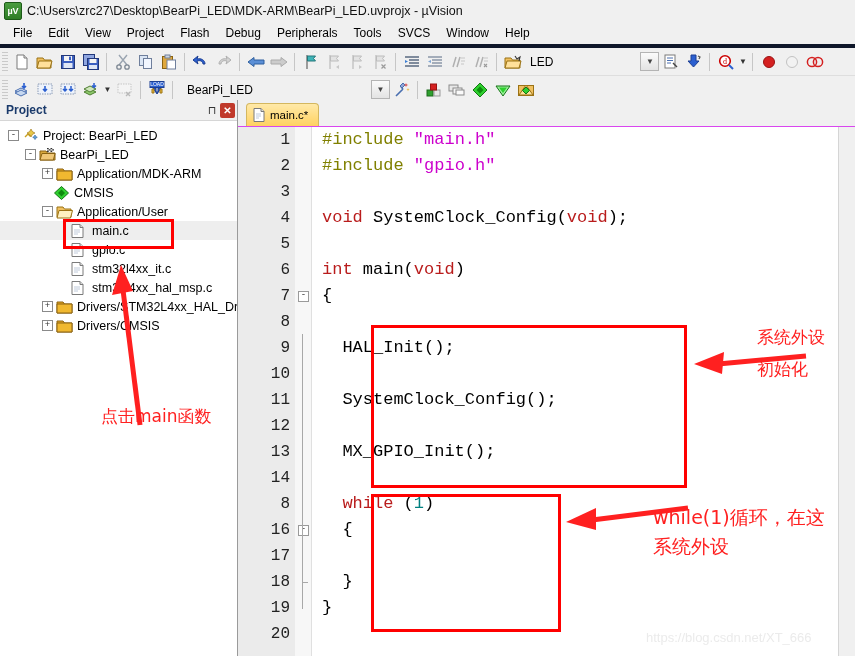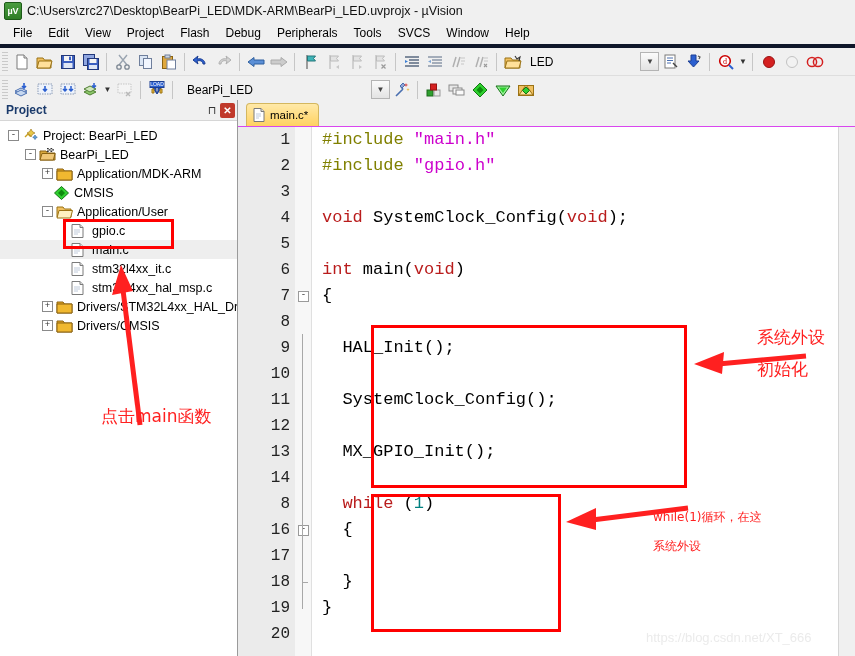--- a/index.html
+++ b/index.html
@@ -90,21 +90,21 @@
   .foldtick{position:absolute;left:7px;width:6px;height:1px;background:#a8a8a8;}
 
   
   .vscroll{width:16px;background:#f0f0f0;border-left:1px solid #d5d5d5;flex:none;}
 
   
   .overlay{position:absolute;left:0;top:0;width:855px;height:656px;pointer-events:none;}
   .redbox{position:absolute;border:3px solid #f00;}
   .anno{position:absolute;color:#ff2020;font-size:17px;line-height:25px;
     font-family:"DejaVu Sans",sans-serif;white-space:pre;}
-  .anno-sm{font-size:12px;line-height:24px;}
+  .anno-sm{font-size:19px;line-height:24px;}
   .watermark{position:absolute;color:#ebebeb;font-size:13px;
     font-family:"Liberation Sans",sans-serif;}
 </style>
 </head>
 <body>
 
 <div id="app">
 
   <div class="titlebar">
     <div class="app-icon">
@@ -488,42 +488,42 @@
           <span class="exp">-</span>
           <span class="ticon">
             <svg width="17" height="14" viewBox="0 0 17 14">
                 <path d="M1 2h6l1.5 2H15v8H1z" fill="#f0c060" stroke="#9a7215"></path>
                 <path d="M3 5.5h13.5L14.5 13H1z" fill="#fff0c0" stroke="#9a7215"></path>
               </svg>
           </span>
           <span>Application/User</span>
         </div>
 
-        <div class="tnode" style="padding-left:59px;">
+        <div class="tnode sel-row" style="padding-left:59px;">
           <span class="exp-spacer"></span>
           <span class="ticon">
             <svg width="13" height="14" viewBox="0 0 13 14">
                 <path d="M1 0.5h8l3 3v10H1z" fill="#fff" stroke="#7a7a7a"></path>
                 <path d="M9 0.5v3h3" fill="#dcdcdc" stroke="#7a7a7a"></path>
                 <path d="M3 6h6M3 8h6M3 10h4" stroke="#b8c4d6" stroke-width="0.9"></path>
               </svg>
           </span>
-          <span>gpio.c</span>
-        </div>
-
-        <div class="tnode sel-row" style="padding-left:59px;">
+          <span>main.c</span>
+        </div>
+
+        <div class="tnode" style="padding-left:59px;">
           <span class="exp-spacer"></span>
           <span class="ticon">
             <svg width="13" height="14" viewBox="0 0 13 14">
                 <path d="M1 0.5h8l3 3v10H1z" fill="#fff" stroke="#7a7a7a"></path>
                 <path d="M9 0.5v3h3" fill="#dcdcdc" stroke="#7a7a7a"></path>
                 <path d="M3 6h6M3 8h6M3 10h4" stroke="#b8c4d6" stroke-width="0.9"></path>
               </svg>
           </span>
-          <span>main.c</span>
+          <span>gpio.c</span>
         </div>
 
         <div class="tnode" style="padding-left:59px;">
           <span class="exp-spacer"></span>
           <span class="ticon">
             <svg width="13" height="14" viewBox="0 0 13 14">
                 <path d="M1 0.5h8l3 3v10H1z" fill="#fff" stroke="#7a7a7a"></path>
                 <path d="M9 0.5v3h3" fill="#dcdcdc" stroke="#7a7a7a"></path>
                 <path d="M3 6h6M3 8h6M3 10h4" stroke="#b8c4d6" stroke-width="0.9"></path>
               </svg>

